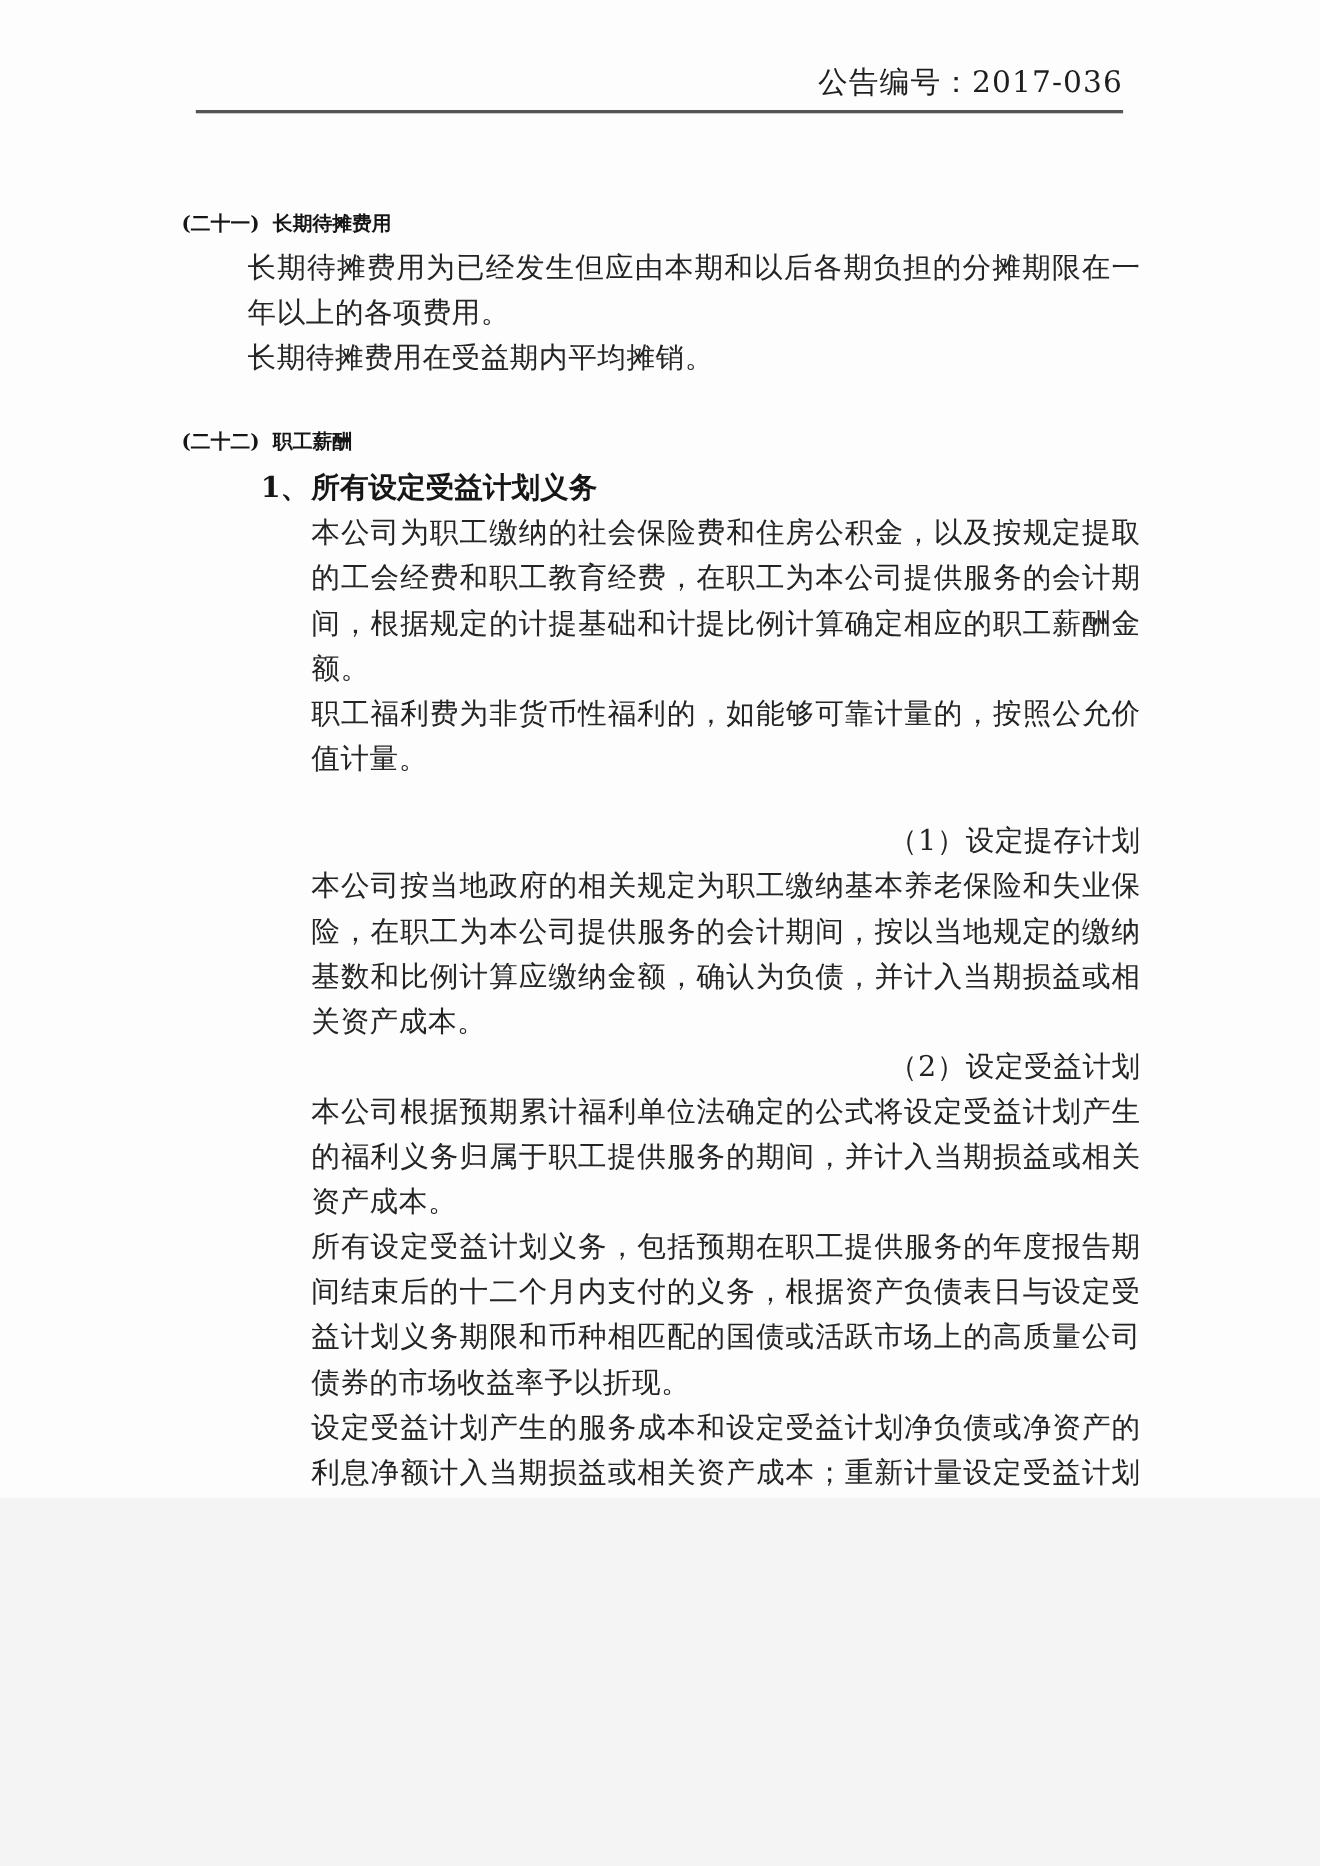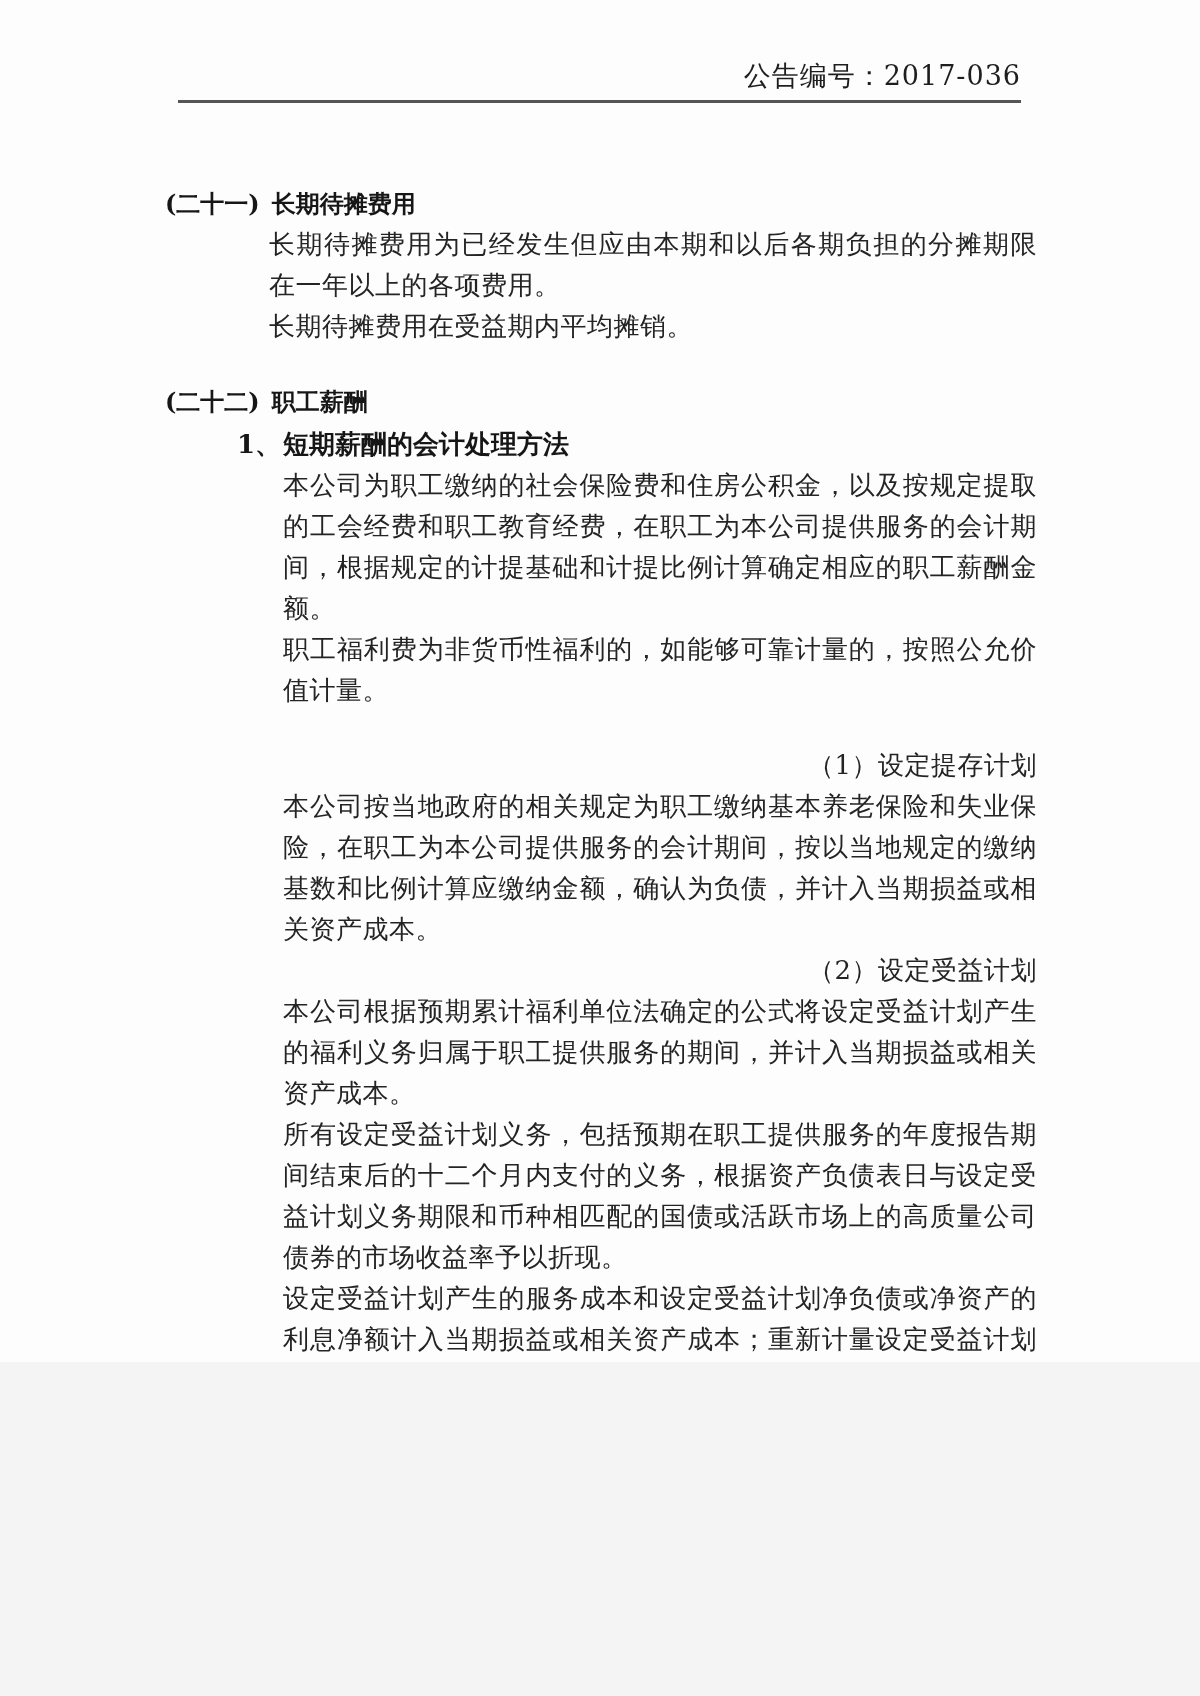--- a/index.html
+++ b/index.html
@@ -39,28 +39,28 @@
   .doc-body {
     margin-top: 80px;
     font-size: 26px;
     line-height: 41px;
     color: #242424;
   }
   .section { margin: 0; }
   .section + .section { margin-top: 34px; }
   .sec-heading {
     margin: 0;
-    font-size: 24px;
+    font-size: 18px;
     font-weight: bold;
     line-height: 41px;
     color: #161616;
     white-space: nowrap;
   }
   .sec-num { display: inline-block; margin-right: 12px; }
-  .sec-body { margin-left: 104px; }
+  .sec-body { margin-left: 60px; }
   .item-block { margin-top: 2px; }
   .item-block.gap-before { margin-top: 34px; }
   .item-heading {
     margin: 0 0 0 72px;
     font-size: 26px;
     font-weight: bold;
     line-height: 41px;
     color: #161616;
   }
   .item-num { display: inline-block; width: 46px; }
@@ -98,21 +98,21 @@
       </div>
     </section>
 
     <section class="section">
       <h2 class="sec-heading">
         <span class="sec-num">(二十二)</span><span class="sec-title">职工薪酬</span>
       </h2>
 
       <div class="item-block">
         <h3 class="item-heading">
-          <span class="item-num">1、</span><span>短期薪酬的会计处理方法</span>
+          <span class="item-num">1、</span><span>所有设定受益计划义务</span>
         </h3>
         <div class="item-body">
           <p class="para">本公司为职工缴纳的社会保险费和住房公积金，以及按规定提取的工会经费和职工教育经费，在职工为本公司提供服务的会计期间，根据规定的计提基础和计提比例计算确定相应的职工薪酬金额。</p>
           <p class="para">职工福利费为非货币性福利的，如能够可靠计量的，按照公允价值计量。</p>
         </div>
       </div>
 
       <div class="item-block gap-before">
         <div class="item-body">
           <p class="para sub-label">（1）设定提存计划</p>

